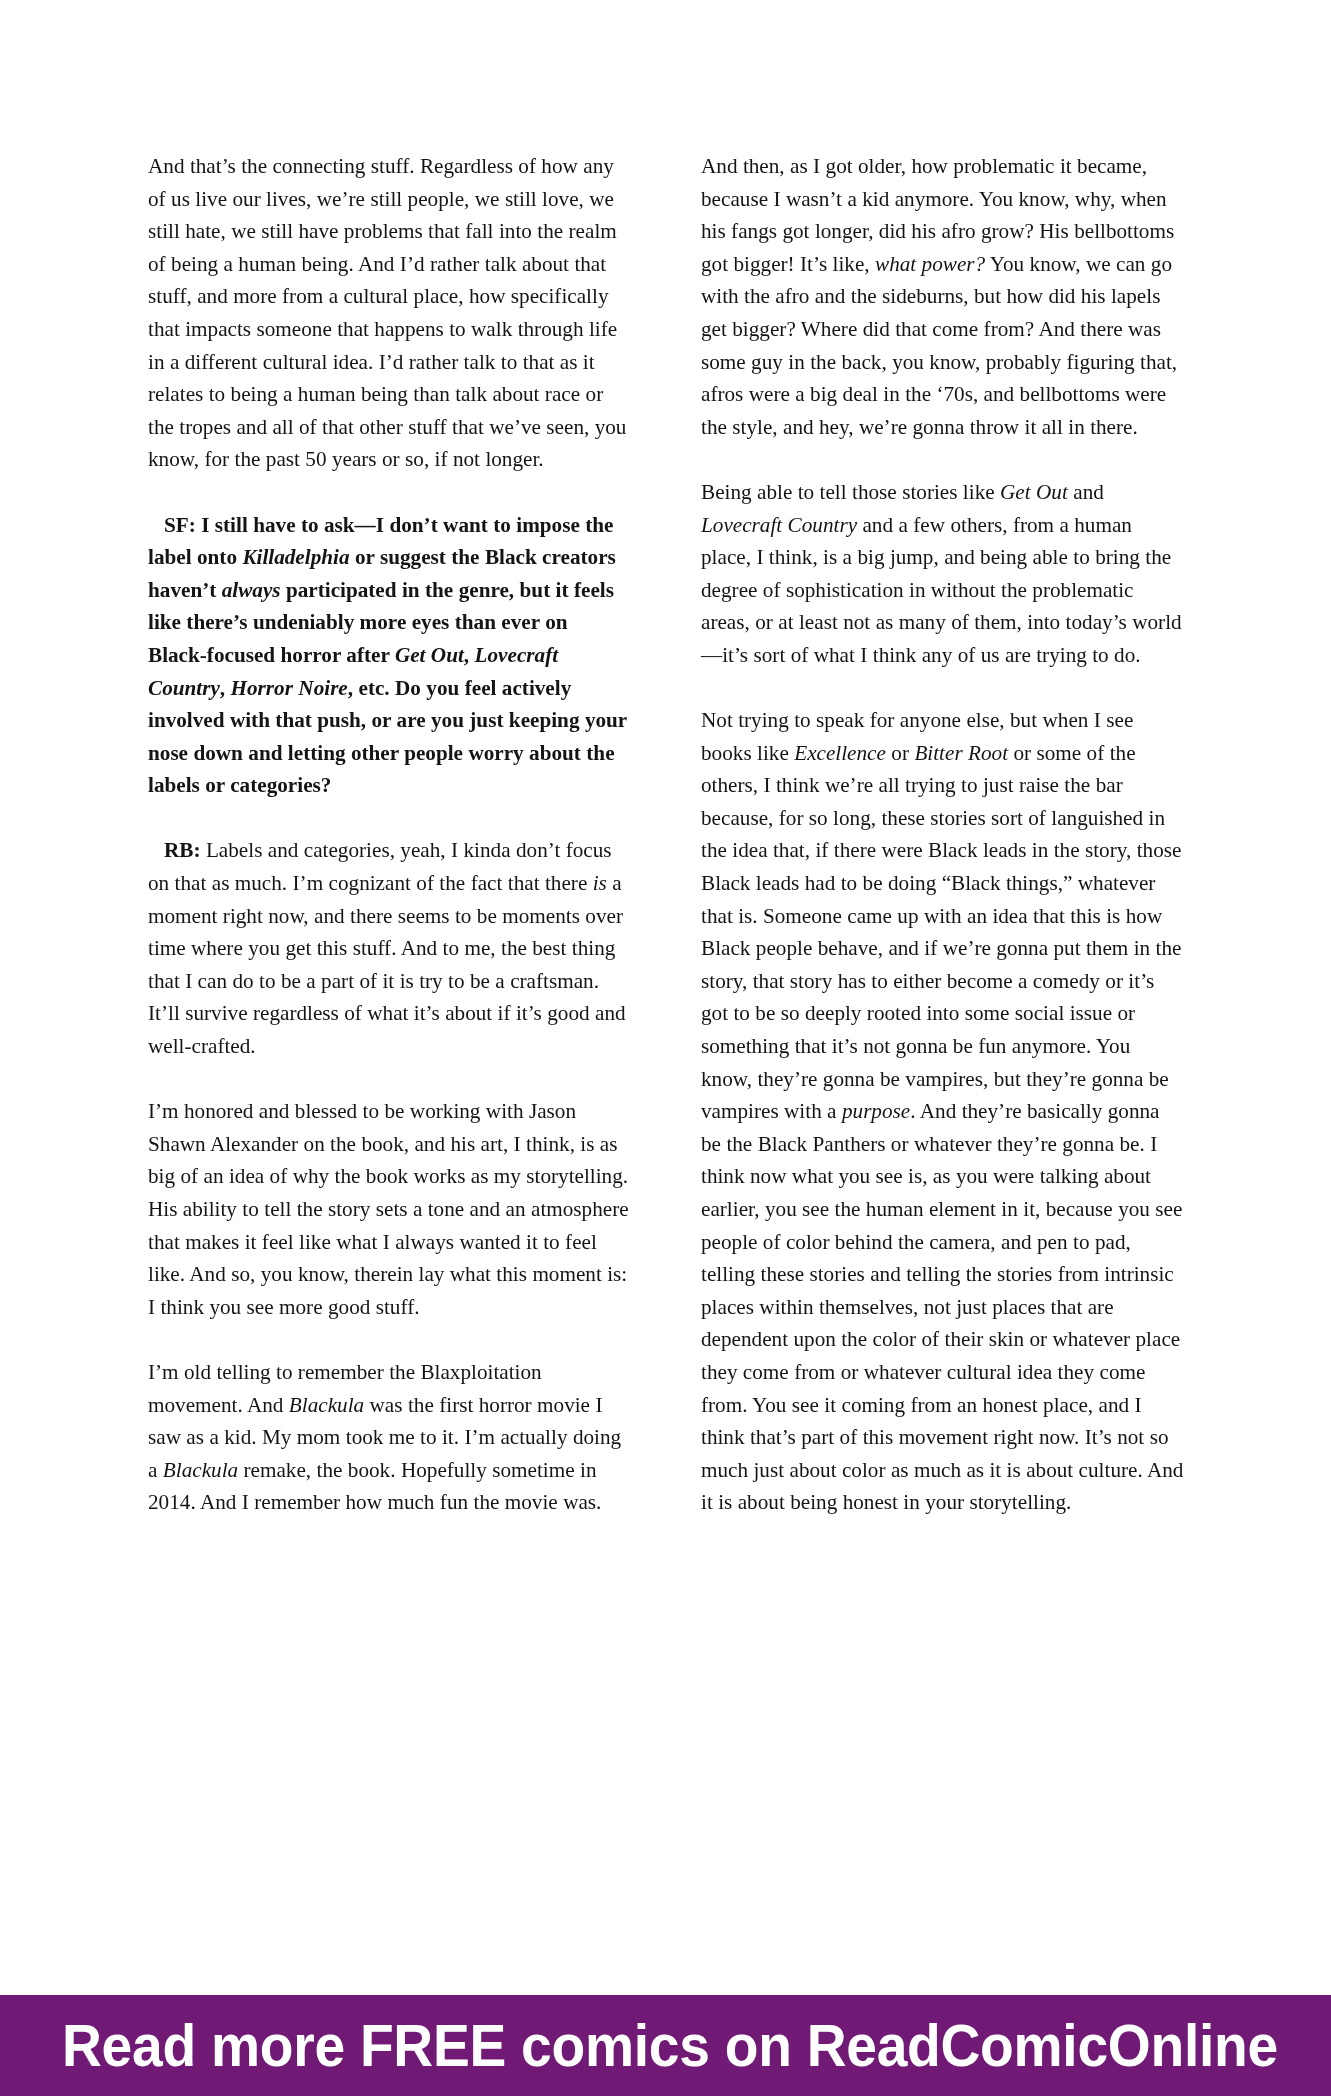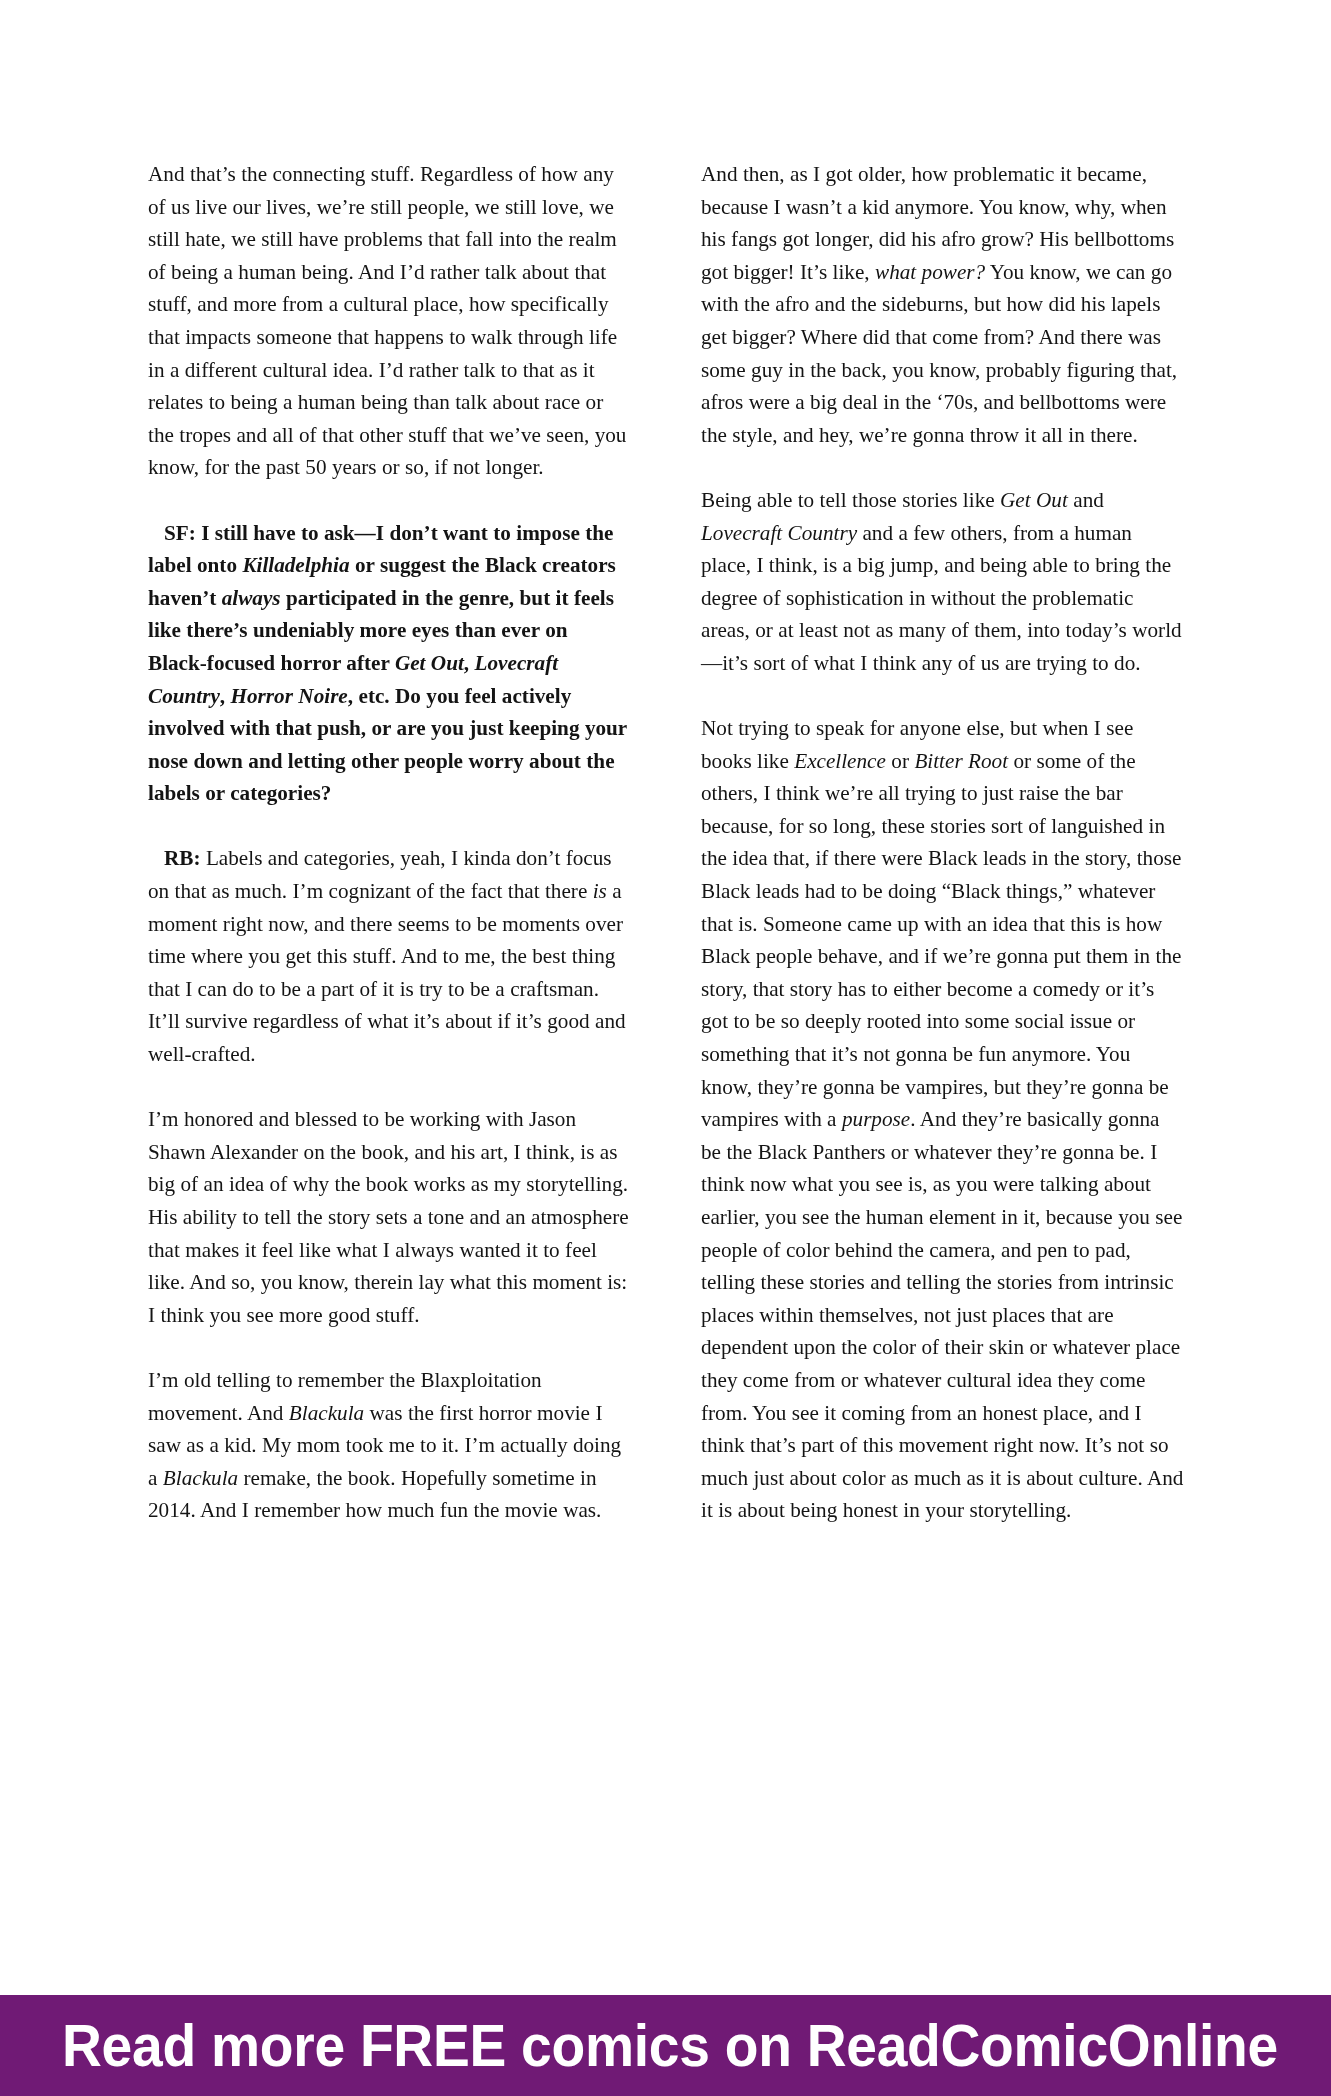--- a/index.html
+++ b/index.html
@@ -12,21 +12,21 @@
     height: 2096px;
     position: relative;
     font-family: "Liberation Serif", "DejaVu Serif", serif;
     color: #141414;
     overflow: hidden;
   }
 
   .page {
     position: absolute;
     left: 0;
-    top: 16px;
+    top: 8px;
     width: 1331px;
     height: 1995px;
     background: #ffffff;
   }
 
   .columns {
     position: absolute;
     left: 148px;
     top: 142px;
     width: 1036px;

